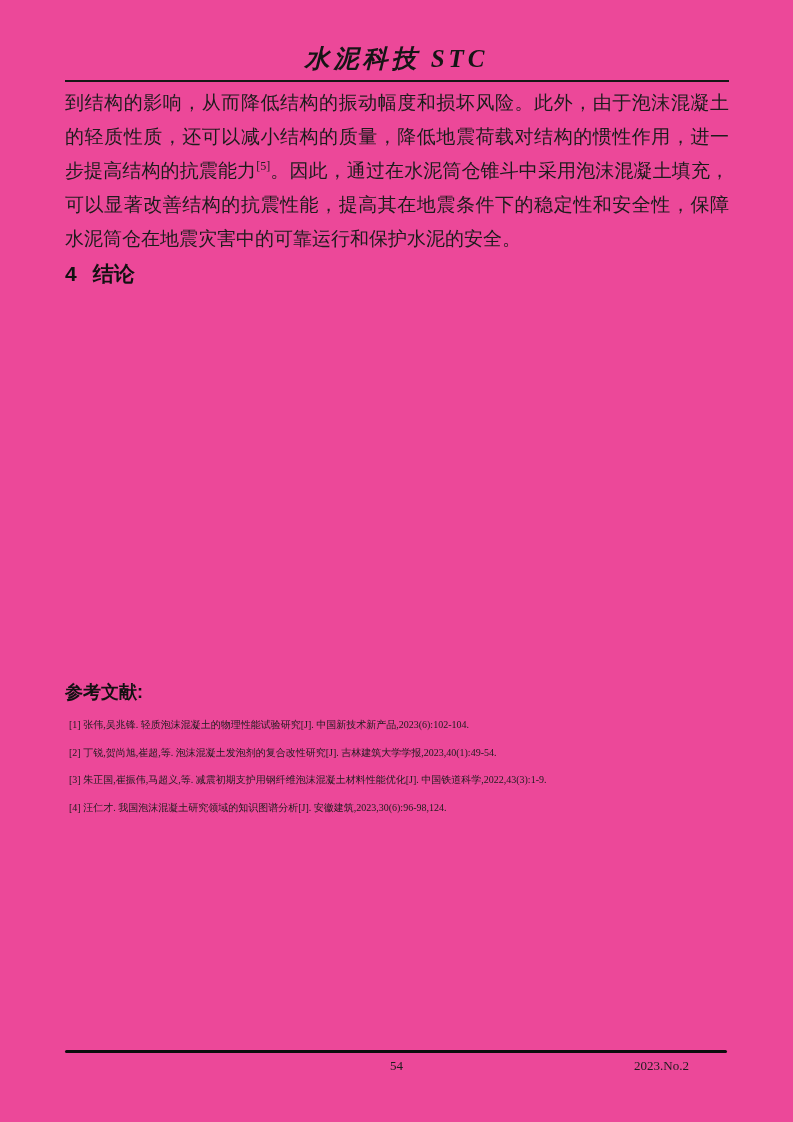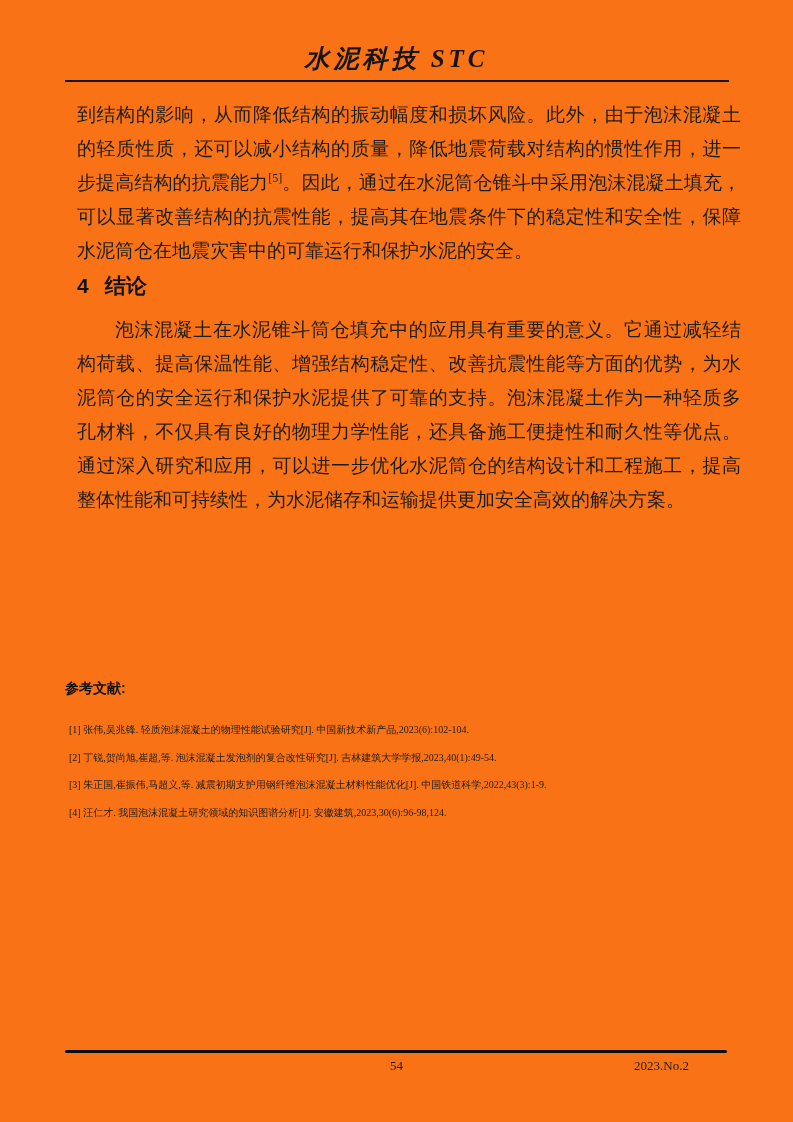--- a/index.html
+++ b/index.html
@@ -4,21 +4,21 @@
 <style>
   html, body {
     margin: 0;
     padding: 0;
     background: #ffffff;
   }
   .page {
     position: relative;
     width: 793px;
     height: 1122px;
-    background: #f97316;
+    background: #ec4899;
     color: #1c1c1c;
     font-family: "Liberation Serif", "DejaVu Serif", serif;
     overflow: hidden;
   }
   
   .journal-title {
     position: absolute;
     top: 42px;
     left: 0;
     width: 100%;
@@ -31,60 +31,60 @@
   }
   .header-rule {
     position: absolute;
     top: 80px;
     left: 65px;
     width: 664px;
     height: 2px;
     background: #161616;
   }
   .para {
-    margin: 12px;
+    margin: 0;
     font-size: 19px;
     line-height: 34px;
     text-align: justify;
     text-justify: inter-ideograph;
     color: #1c1c1c;
   }
   .para.cont { position: absolute; top: 86px; left: 65px; width: 664px; }
   .para.indent { text-indent: 2em; }
   .citation-sup {
     font-size: 12px;
     vertical-align: super;
     line-height: 0;
   }
   .section-heading {
     position: absolute;
     top: 260px;
     left: 65px;
     width: 664px;
-    margin: 12px;
+    margin: 0;
     font-family: "Liberation Sans", "DejaVu Sans", sans-serif;
     font-size: 21px;
     font-weight: bold;
     color: #111111;
   }
   .section-heading .sec-num { margin-right: 16px; }
   .para.conclusion { position: absolute; top: 301px; left: 65px; width: 664px; }
   
   .references {
     position: absolute;
     top: 680px;
     left: 65px;
     width: 664px;
   }
   .ref-heading {
     font-family: "Liberation Sans", "DejaVu Sans", sans-serif;
-    font-size: 14px;
+    font-size: 18px;
     font-weight: bold;
     color: #111111;
-    margin: 0 0 20px 0;
+    margin: 0 0 9px 0;
   }
   .ref-item {
     margin: 4px;
     font-size: 10px;
     line-height: 23.5px;
     text-align: justify;
     text-justify: inter-ideograph;
     color: #1c1c1c;
   }
   
@@ -120,21 +120,20 @@
 
 <div class="page">
 
   <div class="journal-title">水泥科技 STC</div>
   <div class="header-rule"></div>
 
   <p class="para cont"><span>到结构的影响，从而降低结构的振动幅度和损坏风险。此外，由于泡沫混凝土的轻质性质，还可以减小结构的质量，降低地震荷载对结构的惯性作用，进一步提高结构的抗震能力</span><sup class="citation-sup">[5]</sup><span>。因此，通过在水泥筒仓锥斗中采用泡沫混凝土填充，可以显著改善结构的抗震性能，提高其在地震条件下的稳定性和安全性，保障水泥筒仓在地震灾害中的可靠运行和保护水泥的安全。</span></p>
 
   <h2 class="section-heading"><span class="sec-num">4</span><span class="sec-title">结论</span></h2>
 
-  <p class="para indent conclusion">泡沫混凝土在水泥锥斗筒仓填充中的应用具有重要的意义。它通过减轻结构荷载、提高保温性能、增强结构稳定性、改善抗震性能等方面的优势，为水泥筒仓的安全运行和保护水泥提供了可靠的支持。泡沫混凝土作为一种轻质多孔材料，不仅具有良好的物理力学性能，还具备施工便捷性和耐久性等优点。通过深入研究和应用，可以进一步优化水泥筒仓的结构设计和工程施工，提高整体性能和可持续性，为水泥储存和运输提供更加安全高效的解决方案。</p>
 
   <div class="references">
     <p class="ref-heading">参考文献:</p>
     <p class="ref-item">[1] 张伟,吴兆锋. 轻质泡沫混凝土的物理性能试验研究[J]. 中国新技术新产品,2023(6):102-104.</p>
     <p class="ref-item">[2] 丁锐,贺尚旭,崔超,等. 泡沫混凝土发泡剂的复合改性研究[J]. 吉林建筑大学学报,2023,40(1):49-54.</p>
     <p class="ref-item">[3] 朱正国,崔振伟,马超义,等. 减震初期支护用钢纤维泡沫混凝土材料性能优化[J]. 中国铁道科学,2022,43(3):1-9.</p>
     <p class="ref-item">[4] 汪仁才. 我国泡沫混凝土研究领域的知识图谱分析[J]. 安徽建筑,2023,30(6):96-98,124.</p>
   </div>
 
   <div class="footer-rule"></div>

